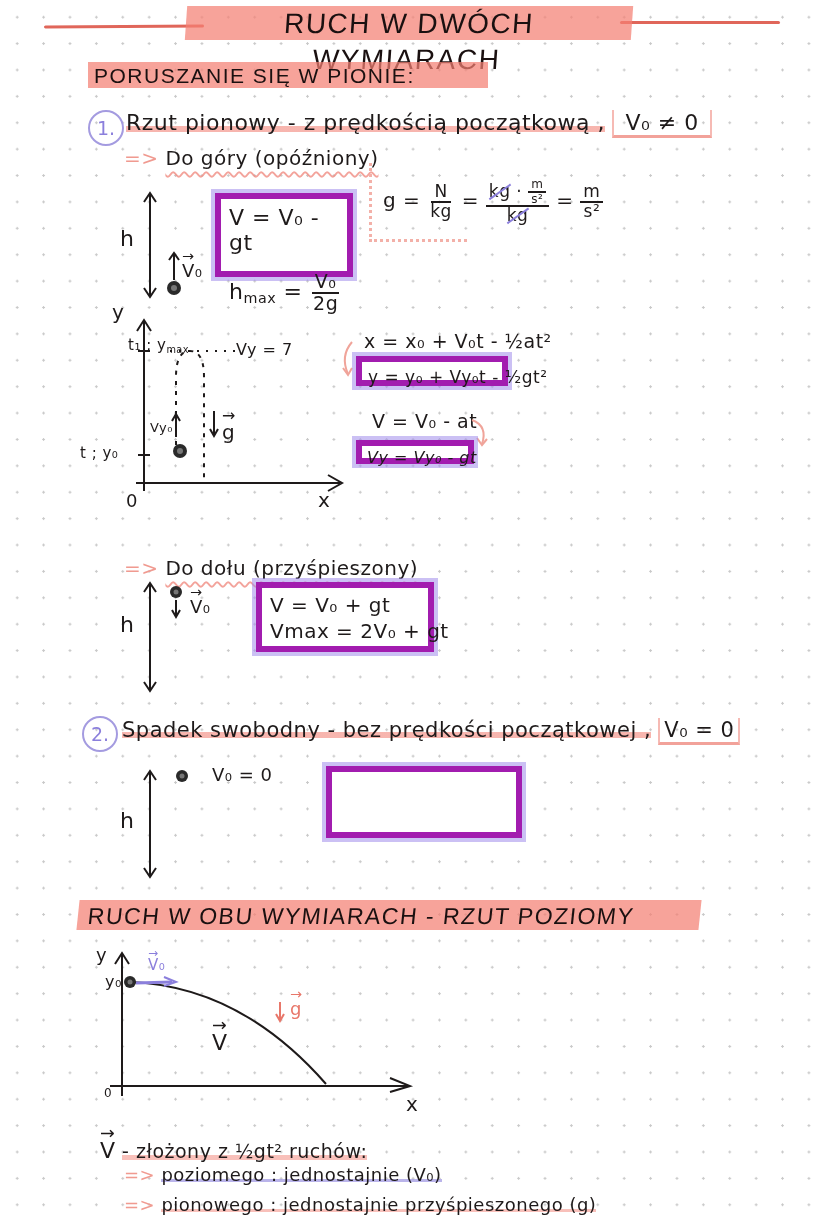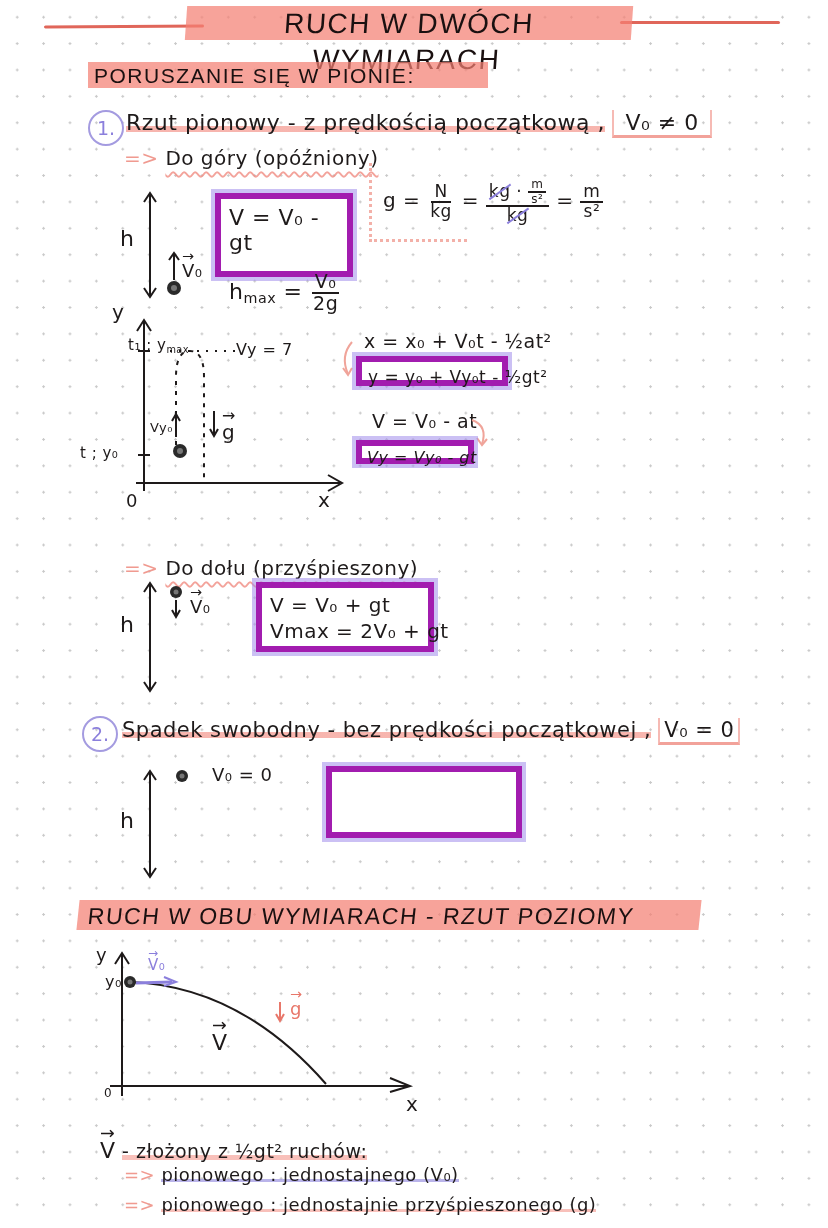--- a/index.html
+++ b/index.html
@@ -216,18 +216,18 @@
 <div class="abs hand" style="left:212px;top:1030px;font-size:22px;">
   <span class="vec">V</span>
 </div>
 
 <div class="abs hand" style="left:100px;top:1138px;font-size:19px;white-space:nowrap;">
   <span class="vec" style="font-size:22px;">V</span>
   <span style="background:linear-gradient(to bottom, transparent 70%, rgba(244,150,140,0.6) 70%, rgba(244,150,140,0.6) 90%, transparent 90%);">- złożony z ½gt² ruchów:</span>
 </div>
 <div class="abs hand" style="left:124px;top:1164px;font-size:18px;white-space:nowrap;">
   <span style="color:#f09a90;">=&gt;</span>
-  <span style="background:linear-gradient(to bottom, transparent 70%, rgba(140,130,220,0.6) 70%, rgba(140,130,220,0.6) 85%, transparent 85%);">pionowego : jednostajnego (V₀)</span>
+  <span style="background:linear-gradient(to bottom, transparent 70%, rgba(140,130,220,0.6) 70%, rgba(140,130,220,0.6) 85%, transparent 85%);">poziomego : jednostajnie (V₀)</span>
 </div>
 <div class="abs hand" style="left:124px;top:1194px;font-size:18px;white-space:nowrap;">
   <span style="color:#f09a90;">=&gt;</span>
   <span style="background:linear-gradient(to bottom, transparent 70%, rgba(244,150,140,0.6) 70%, rgba(244,150,140,0.6) 85%, transparent 85%);">pionowego : jednostajnie przyśpieszonego (g)</span>
 </div>
 
 </body></html>

